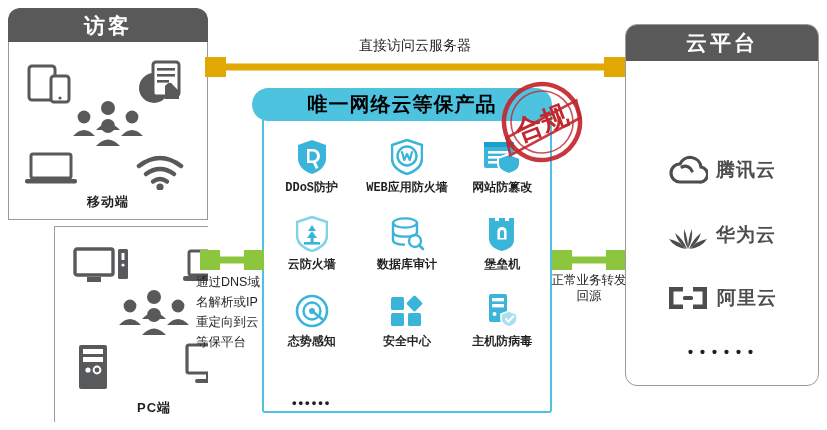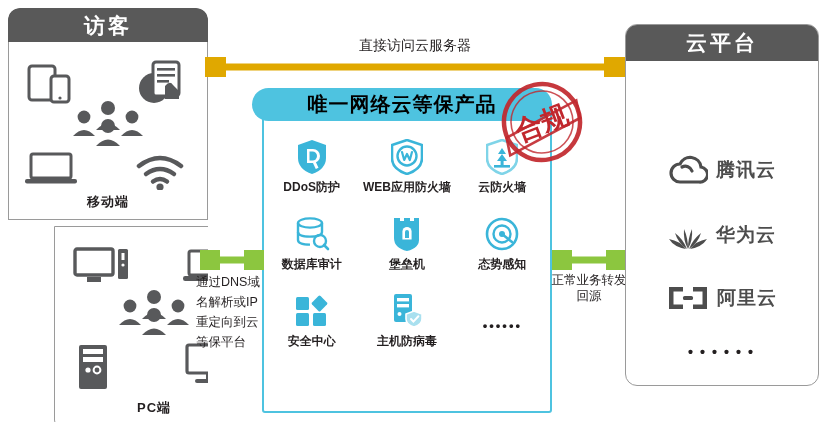--- a/index.html
+++ b/index.html
@@ -63,21 +63,21 @@
     display:grid;grid-template-columns:repeat(3,1fr);
     row-gap:6px;
   }
   .prod{
     display:flex;flex-direction:column;align-items:center;justify-content:flex-start;
     height:71px;
   }
   .prod .glyph{height:42px;display:flex;align-items:center;justify-content:center;}
   .prod .plabel{
     font-size:12px;font-weight:bold;color:#231f20;
-    margin-top:1px;white-space:nowrap;letter-spacing:0px;
+    margin-top:1px;white-space:nowrap;letter-spacing:0px;font-family:Liberation Mono, monospace;
   }
   .dots{
     font-size:13px;letter-spacing:2px;color:#231f20;
     display:flex;align-items:center;justify-content:center;height:71px;
     font-weight:bold;
   }
 
   
   #seal{position:absolute;left:494px;top:78px;width:96px;height:88px;pointer-events:none;}
 
@@ -267,20 +267,33 @@
         <span class="glyph">
           <svg width="32" height="36" viewBox="0 0 32 36">
             <path d="M16 1 L31 6 V19 Q31 30 16 35 Q1 30 1 19 V6 Z" fill="none" stroke="#3ab5d9" stroke-width="2.6"></path>
             <circle cx="16" cy="17" r="9.5" fill="none" stroke="#3ab5d9" stroke-width="2.4"></circle>
             <path d="M11 13 l2.2 8 L16 15 l2.8 6 L21 13" fill="none" stroke="#3ab5d9" stroke-width="2.2" stroke-linejoin="round" stroke-linecap="round"></path>
           </svg>
         </span>
         <span class="plabel">WEB应用防火墙</span>
       </div>
 
+      <div class="prod">
+        <span class="glyph">
+          <svg width="38" height="34" viewBox="0 0 38 34">
+            <rect x="1" y="2" width="30" height="26" rx="2" fill="#3ab5d9"></rect>
+            <rect x="1" y="2" width="30" height="5" fill="#1b9fd0"></rect>
+            <rect x="5" y="11" width="22" height="2.6" fill="#fff"></rect>
+            <rect x="5" y="16" width="22" height="2.6" fill="#fff"></rect>
+            <rect x="5" y="21" width="14" height="2.6" fill="#fff"></rect>
+            <path d="M26 14 L37 18 V24 Q37 31 26 34 Q15 31 15 24 V18 Z" fill="#3ab5d9" stroke="#fff" stroke-width="2"></path>
+          </svg>
+        </span>
+        <span class="plabel">网站防篡改</span>
+      </div>
 
       <div class="prod">
         <span class="glyph">
           <svg width="32" height="36" viewBox="0 0 32 36">
             <path d="M16 1 L31 6 V19 Q31 30 16 35 Q1 30 1 19 V6 Z" fill="none" stroke="#7fd4e8" stroke-width="2.6"></path>
             <path d="M16 9 l4 6 h-8 z M16 15 l5 7 h-10 z" fill="#3ab5d9"></path>
             <rect x="14.6" y="21" width="3" height="5" fill="#3ab5d9"></rect>
             <rect x="8" y="26" width="16" height="2.6" fill="#3ab5d9"></rect>
           </svg>
         </span>

